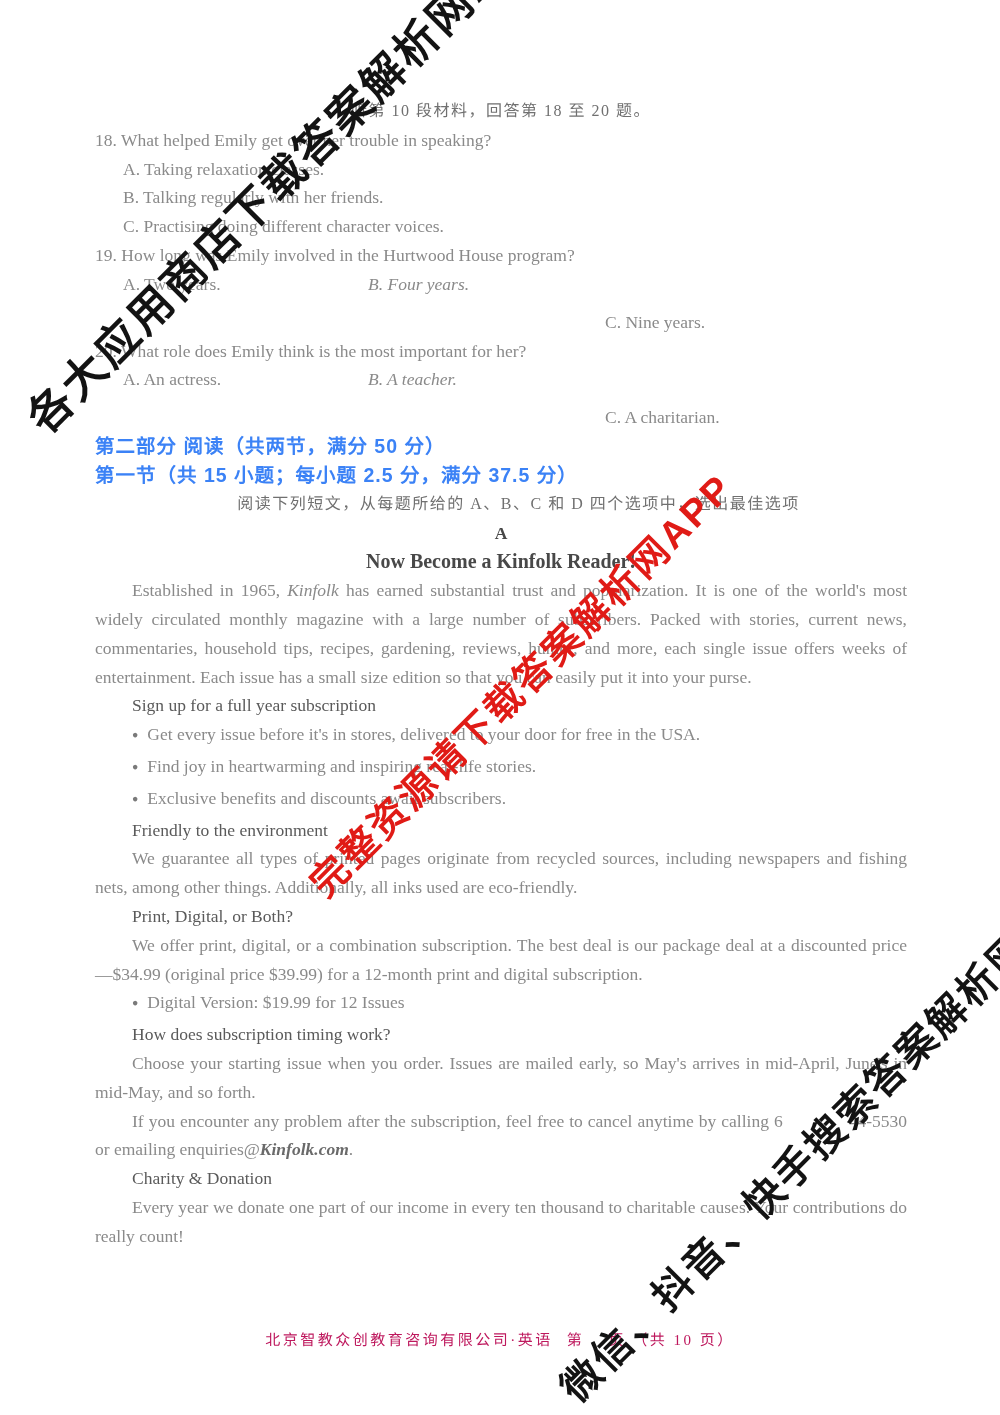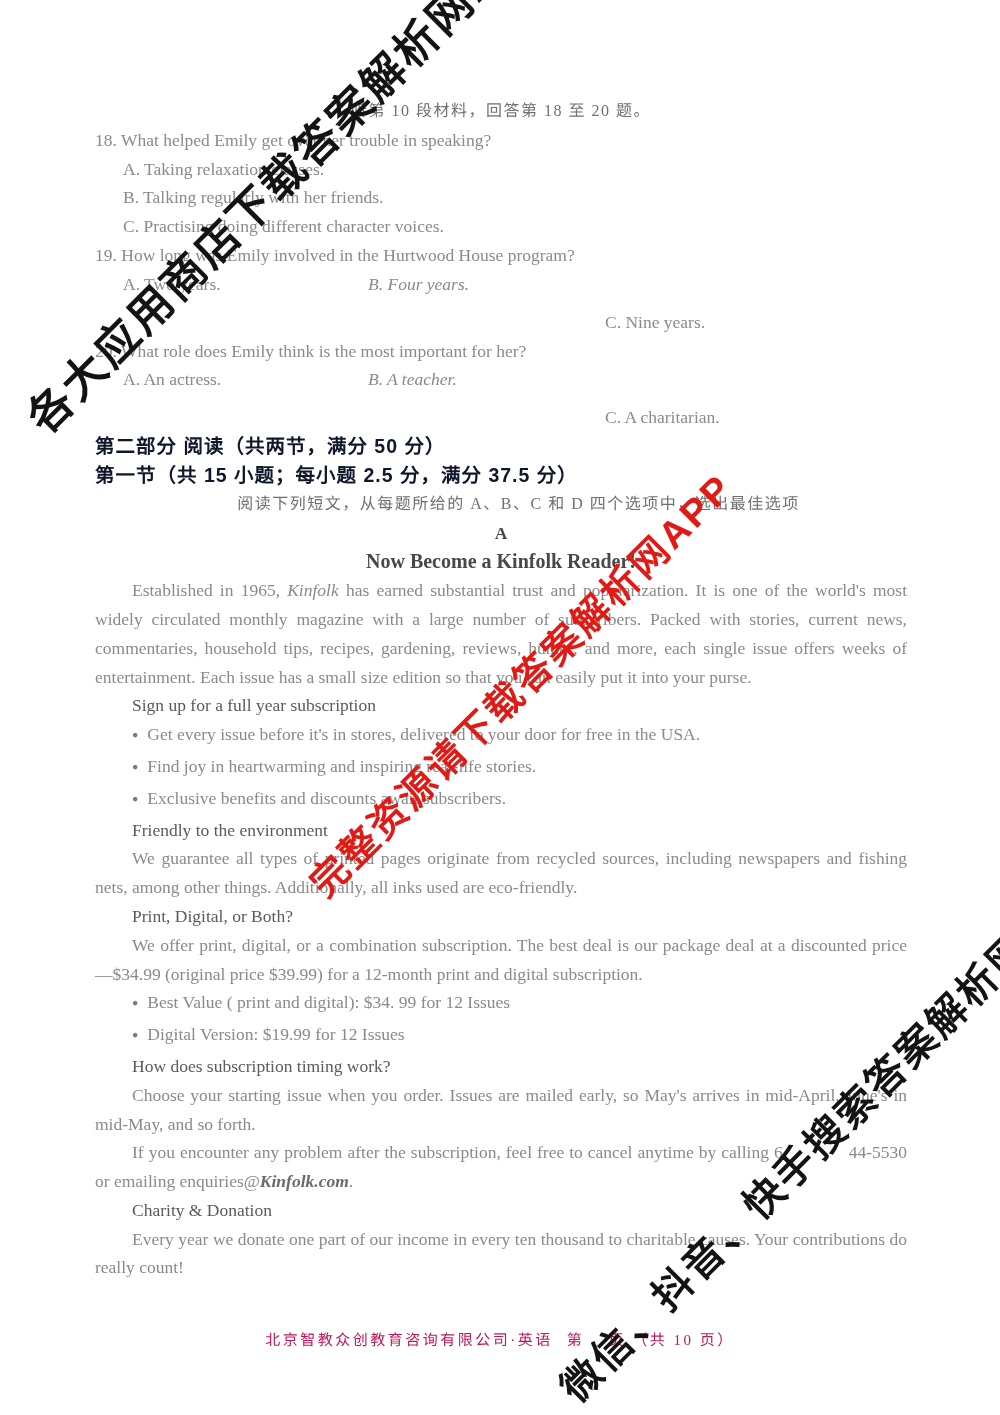--- a/index.html
+++ b/index.html
@@ -19,21 +19,21 @@
   .doc > div{line-height:28.8px;}
   
   .cn{
     font-family:"Liberation Serif", serif;
     font-size:16px;color:#707070;letter-spacing:1.5px;
     text-align:center;
   }
   
   .cn-bold{
     font-family:"Liberation Sans", sans-serif;
-    font-weight:700;font-size:19.5px;color:#0f172a;letter-spacing:1px;
+    font-weight:700;font-size:19.5px;color:#3b82f6;letter-spacing:1px;
     text-align:left;
   }
   .instr{padding-left:35px;}
   .q{text-align:left;}
   .opt{padding-left:28px;text-align:left;}
   .optrow{display:flex;padding-left:28px;text-align:left;}
   .optrow .o1{width:245px;}
   .optrow .o2{width:237px;font-style:italic;}
   .optrow .o3{flex:1;margin-top:38px;}
   .center{text-align:center;}
@@ -115,21 +115,20 @@
     <div class="h">Sign up for a full year subscription</div>
     <div class="bl">Get every issue before it's in stores, delivered to your door for free in the USA.</div>
     <div class="bl">Find joy in heartwarming and inspiring real-life stories.</div>
     <div class="bl">Exclusive benefits and discounts await subscribers.</div>
 
     <div class="h">Friendly to the environment</div>
     <div class="para">We guarantee all types of printed pages originate from recycled sources, including newspapers and fishing nets, among other things. Additionally, all inks used are eco-friendly.</div>
 
     <div class="h">Print, Digital, or Both?</div>
     <div class="para">We offer print, digital, or a combination subscription. The best deal is our package deal at a discounted price—$34.99 (original price $39.99) for a 12-month print and digital subscription.</div>
-    <div class="bl">Best Value ( print and digital): $34. 99 for 12 Issues</div>
     <div class="bl">Digital Version: $19.99 for 12 Issues</div>
 
     <div class="h">How does subscription timing work?</div>
     <div class="para">Choose your starting issue when you order. Issues are mailed early, so May's arrives in mid-April, June's in mid-May, and so forth.</div>
 
     <div class="para"><span>If you encounter any problem after the subscription, feel free to cancel anytime by calling 6</span><span class="gap"></span><span>44-5530 or emailing enquiries@</span><span class="bi">Kinfolk.com</span><span>.</span></div>
 
     <div class="h">Charity &amp; Donation</div>
     <div class="para">Every year we donate one part of our income in every ten thousand to charitable causes. Your contributions do really count!</div>
 

